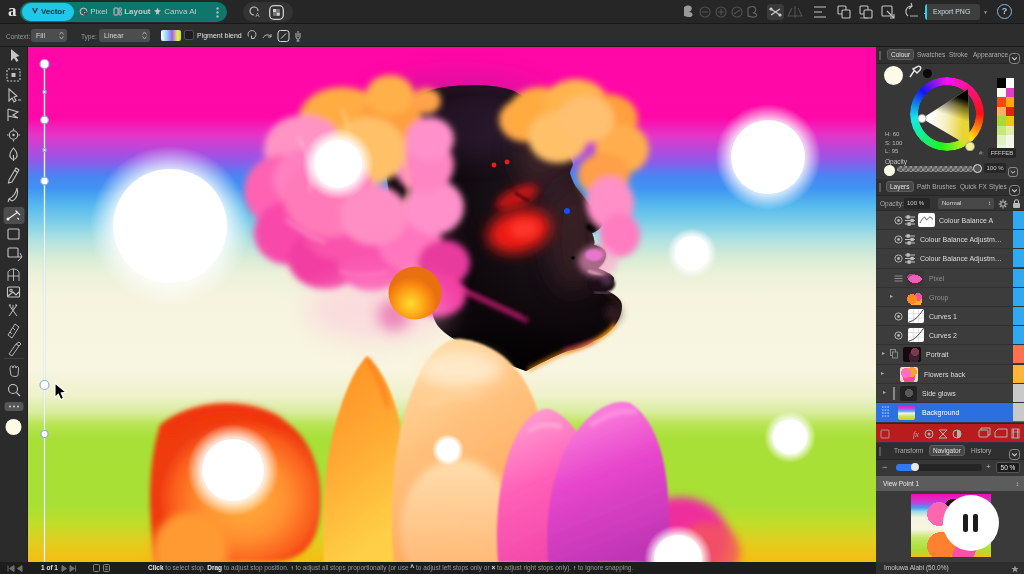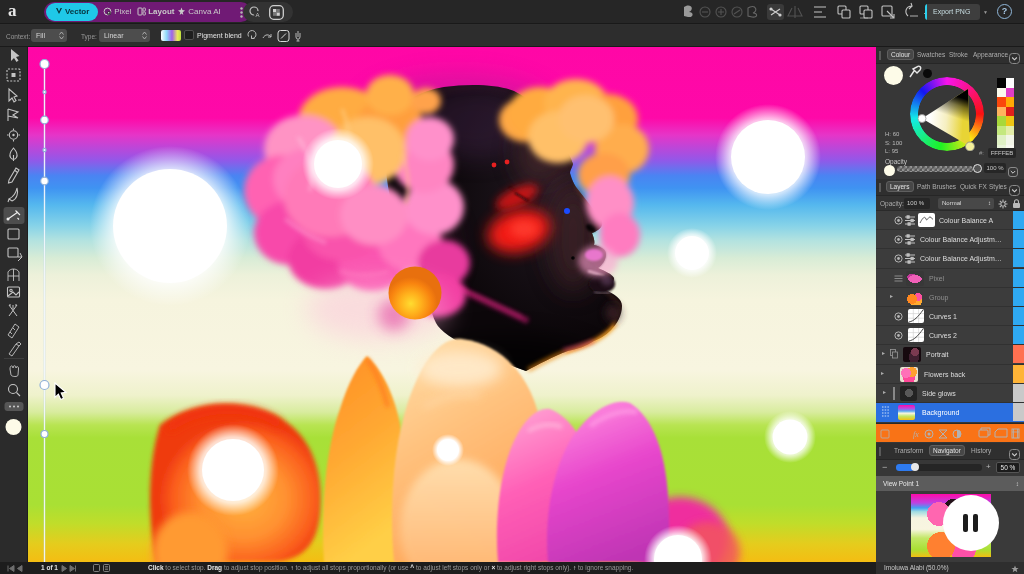--- a/index.html
+++ b/index.html
@@ -2,21 +2,21 @@
 <html><head>
 <meta charset="utf-8">
 <style>
 * { margin:0; padding:0; box-sizing:border-box; }
 html,body { width:1024px; height:574px; overflow:hidden; }
 body { position:relative; background:#2e2e2e; font-family:"Liberation Sans", sans-serif; }
 .abs { position:absolute; }
 
 #topbar { position:absolute; left:0; top:0; width:1024px; height:24px; background:#262626; border-bottom:1px solid #191919; }
 #alogo { position:absolute; left:8px; top:1px; color:#e8e8e8; font-size:17px; font-weight:bold; font-family:"Liberation Serif",serif; }
-#modegroup { position:absolute; left:44px; top:2px; width:207px; height:20px; background:#701a75; border-radius:10px; }
+#modegroup { position:absolute; left:20px; top:2px; width:207px; height:20px; background:#0f766e; border-radius:10px; }
 #vecpill { position:absolute; left:2px; top:1px; width:52px; height:18px; background:#1fc8e8; border-radius:9px; color:#07333d; font-size:8px; font-weight:bold; line-height:18px; text-align:center; }
 .modeitem { position:absolute; top:0; height:20px; color:#c9c9c9; font-size:8px; line-height:20px; }
 
 #ctxbar { position:absolute; left:0; top:25px; width:1024px; height:22px; background:#2d2d2d; border-bottom:1px solid #1a1a1a; }
 .ctxlabel { position:absolute; top:7.5px; font-size:6.5px; color:#999; }
 .dropdown { position:absolute; top:4px; height:13px; background:#4d4d4d; border-radius:3px; color:#d6d6d6; font-size:7px; line-height:13px; padding-left:5px; }
 
 #leftbar { position:absolute; left:0; top:47px; width:28px; height:515px; background:#2b2b2b; border-right:1px solid #1f1f1f; }
 
 #canvas { position:absolute; left:28px; top:47px; width:848px; height:515px; overflow:hidden; }
@@ -659,21 +659,21 @@
     <div class="lrow" style="top:192px;height:19px;background:#2b6fe0;border-bottom:none;">
       <svg class="abs" style="left:5px;top:3px;" width="10" height="12" viewBox="0 0 10 12">
           <path d="M1 1 L9 1 M1 4 L9 4 M1 7 L9 7 M1 10 L9 10" stroke="#cfe0f8" stroke-width="1" stroke-dasharray="1.5 1.2"></path>
         </svg>
       <div class="thumb" style="left:22px;width:17px;height:15px;background:linear-gradient(180deg,#ff0aa8,#b050e8 25%,#52a8f0 40%,#f6f4e0 55%,#c2e766 75%,#f2be12 100%);"></div>
       <div class="nm" style="left:46px;color:#fff;">Background</div>
       <div class="ctag" style="background:#c9c9c9;"></div>
     </div>
   </div>
 
-  <div class="abs" style="left:0;top:376px;width:148px;height:19px;background:#f97316;border-top:1px solid #282828;">
+  <div class="abs" style="left:0;top:376px;width:148px;height:19px;background:#b91c1c;border-top:1px solid #282828;">
     <svg width="148" height="19" viewBox="0 0 148 19">
       <g fill="none" stroke="#b2b2b2" stroke-width="1">
         <rect x="5" y="6" width="8" height="8" rx="1" opacity="0.8"></rect>
         <text x="37" y="13" font-size="8" fill="#b2b2b2" stroke="none" font-style="italic" font-family="Liberation Serif">fx</text>
         <circle cx="53" cy="10" r="4"></circle>
           <circle cx="53" cy="10" r="1.5" fill="#b2b2b2" stroke="none"></circle>
         <path d="M63 6 L71 6 L63 14 L71 14 Z"></path>
         <circle cx="81" cy="10" r="4"></circle>
           <path d="M81 6 A4 4 0 0 1 81 14 Z" fill="#b2b2b2" stroke="none"></path>
         <rect x="103" y="6" width="9" height="7" rx="1"></rect>

